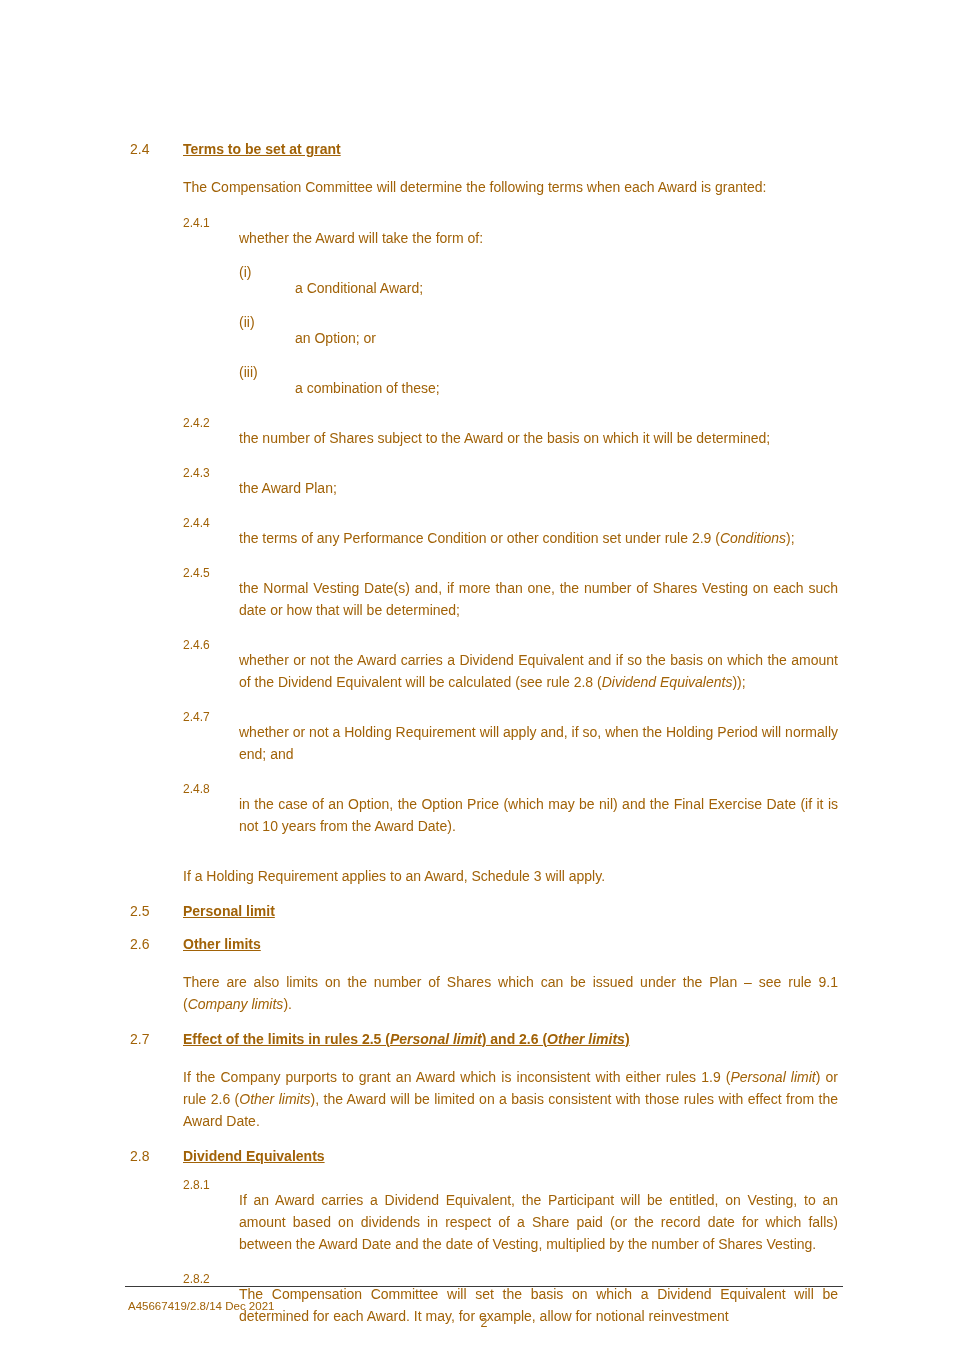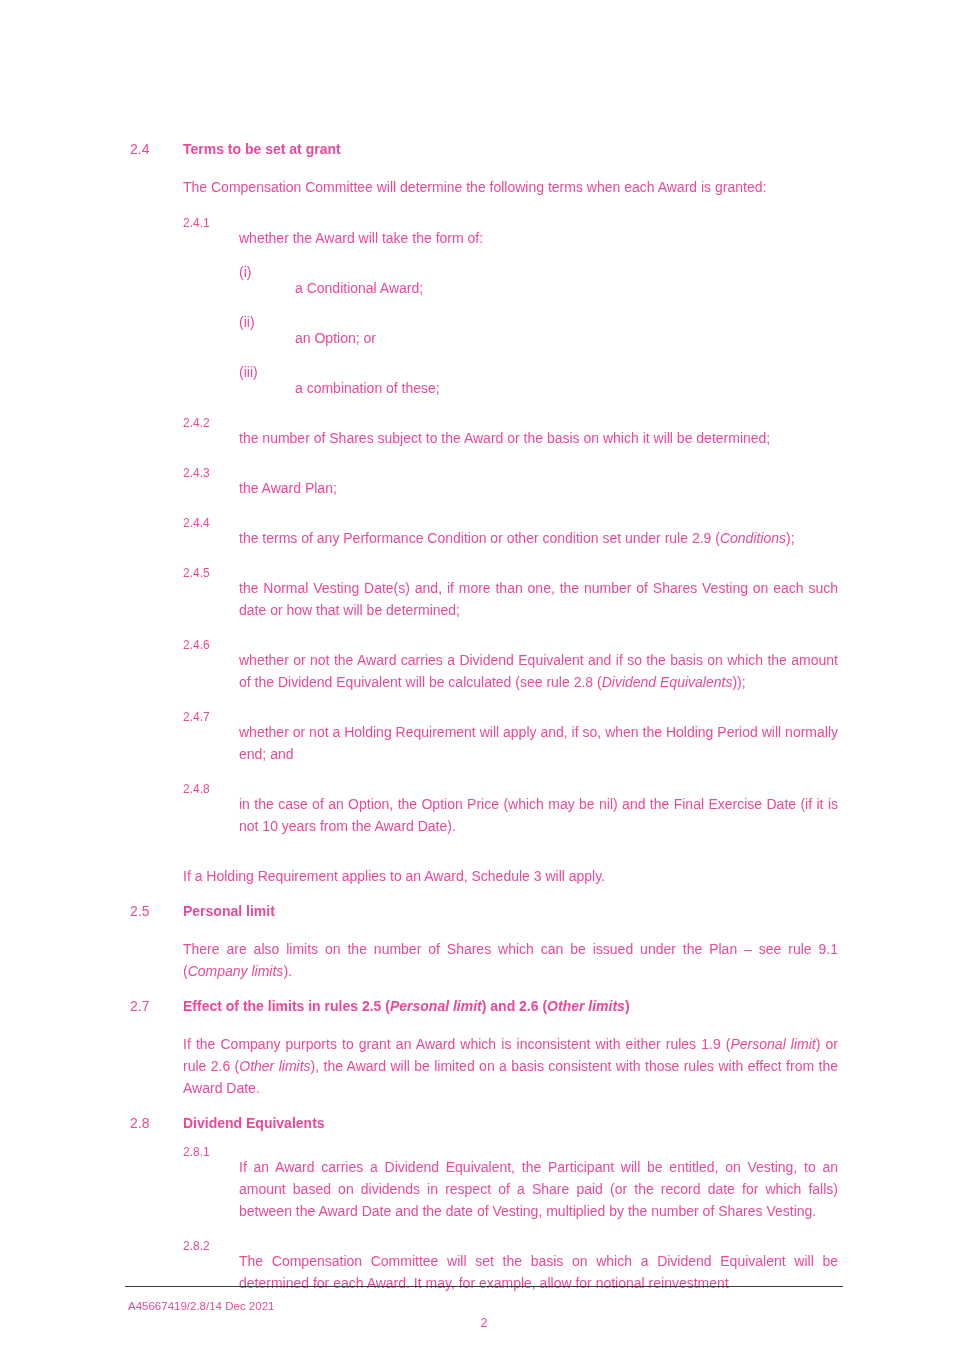--- a/index.html
+++ b/index.html
@@ -2,21 +2,21 @@
 <html><head>
 <meta charset="utf-8">
 <style>
   * { margin: 0; padding: 0; box-sizing: border-box; }
   html, body { background: #ffffff; }
   .sheet {
     position: relative;
     width: 965px;
     height: 1365px;
     background: #ffffff;
-    color: #ec4899;
+    color: #a16207;
     font-family: "Liberation Sans", sans-serif;
     overflow: hidden;
   }
   .doc {
     position: absolute;
     left: 130px;
     top: 138px;
     width: 708px;
   }
   .sec { margin-top: 11px; }
@@ -25,20 +25,21 @@
   .sec-num {
     flex: none;
     width: 53px;
     font-size: 14px;
     line-height: 22px;
   }
   .sec-title {
     font-size: 14px;
     line-height: 22px;
     font-weight: bold;
+    text-decoration: underline;
   }
   .sec-title em { font-style: italic; }
   p.body {
     font-size: 14px;
     line-height: 22px;
     text-align: justify;
     margin-bottom: 13px;
     margin-top: 16px;
   }
   p.body em { font-style: italic; }
@@ -166,20 +167,24 @@
     </section>
 
     <section class="sec">
       <div class="sec-row">
         <span class="sec-num">2.5</span>
         <h2 class="sec-title">Personal limit</h2>
       </div>
     </section>
 
     <section class="sec">
+      <div class="sec-row">
+        <span class="sec-num">2.6</span>
+        <h2 class="sec-title">Other limits</h2>
+      </div>
       <p class="body lvl1"><span>There are also limits on the number of Shares which can be issued under the Plan – see rule 9.1 (</span><em>Company limits</em><span>).</span></p>
     </section>
 
     <section class="sec">
       <div class="sec-row">
         <span class="sec-num">2.7</span>
         <h2 class="sec-title"><span>Effect of the limits in rules 2.5 (</span><em>Personal limit</em><span>) and 2.6 (</span><em>Other limits</em><span>)</span></h2>
       </div>
       <p class="body lvl1"><span>If the Company purports to grant an Award which is inconsistent with either rules 1.9 (</span><em>Personal limit</em><span>) or rule 2.6 (</span><em>Other limits</em><span>), the Award will be limited on a basis consistent with those rules with effect from the Award Date.</span></p>
     </section>

